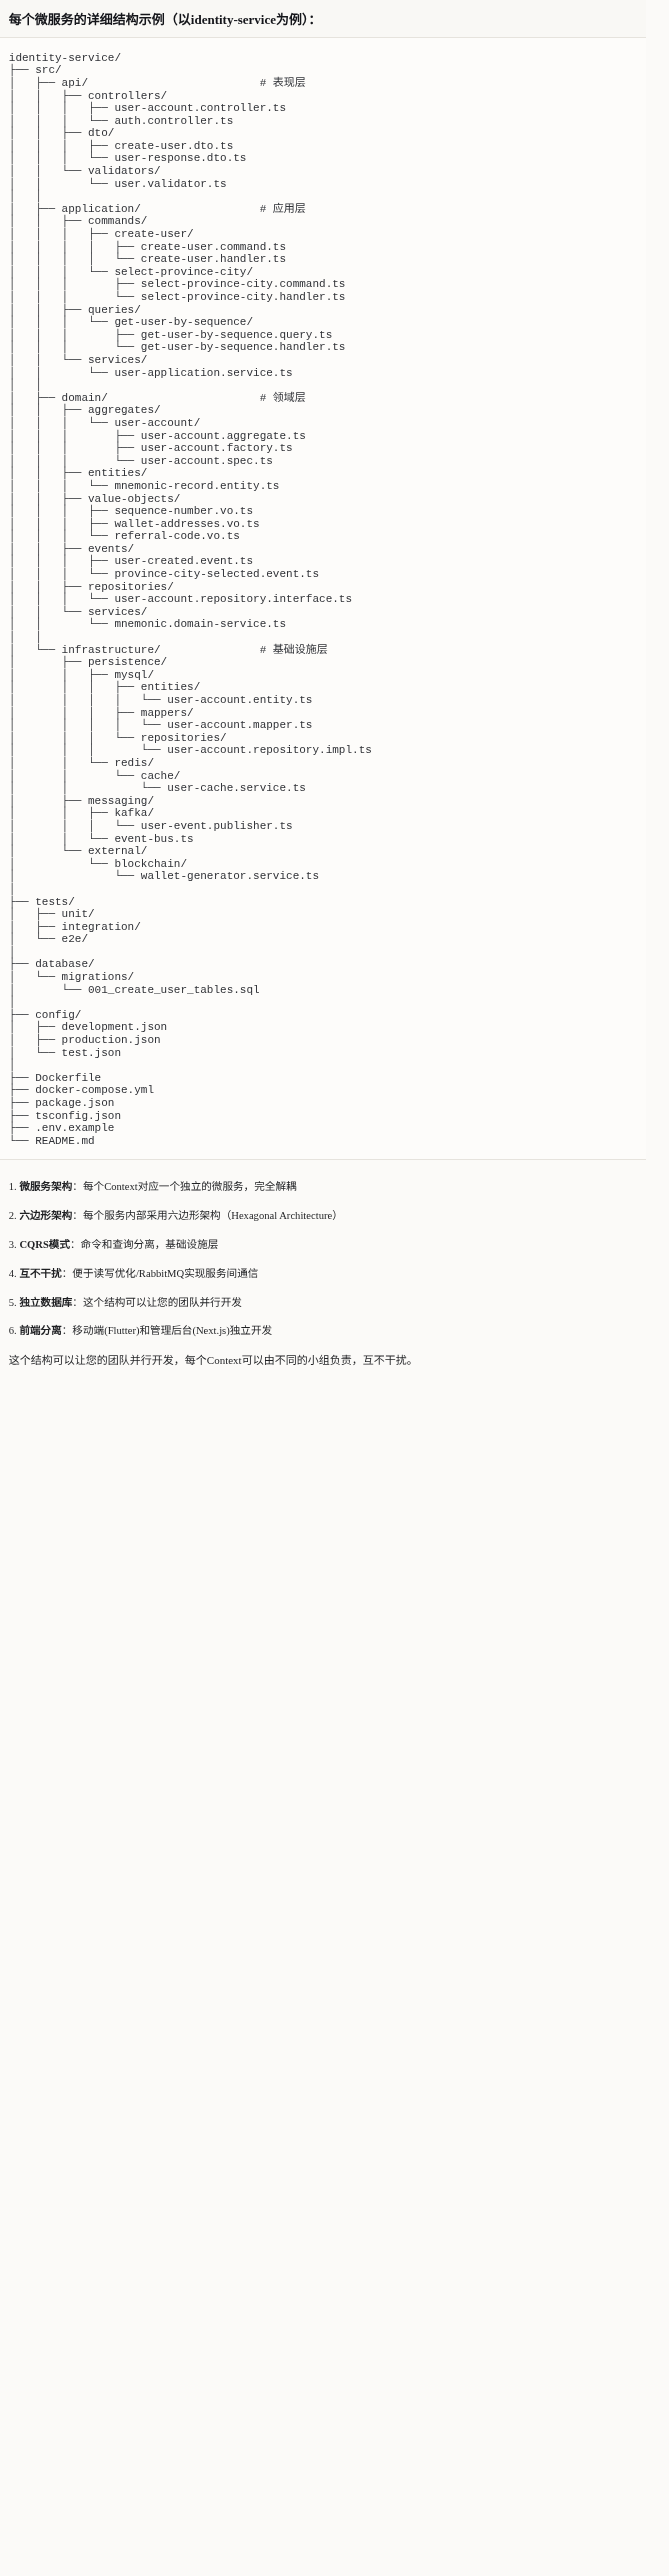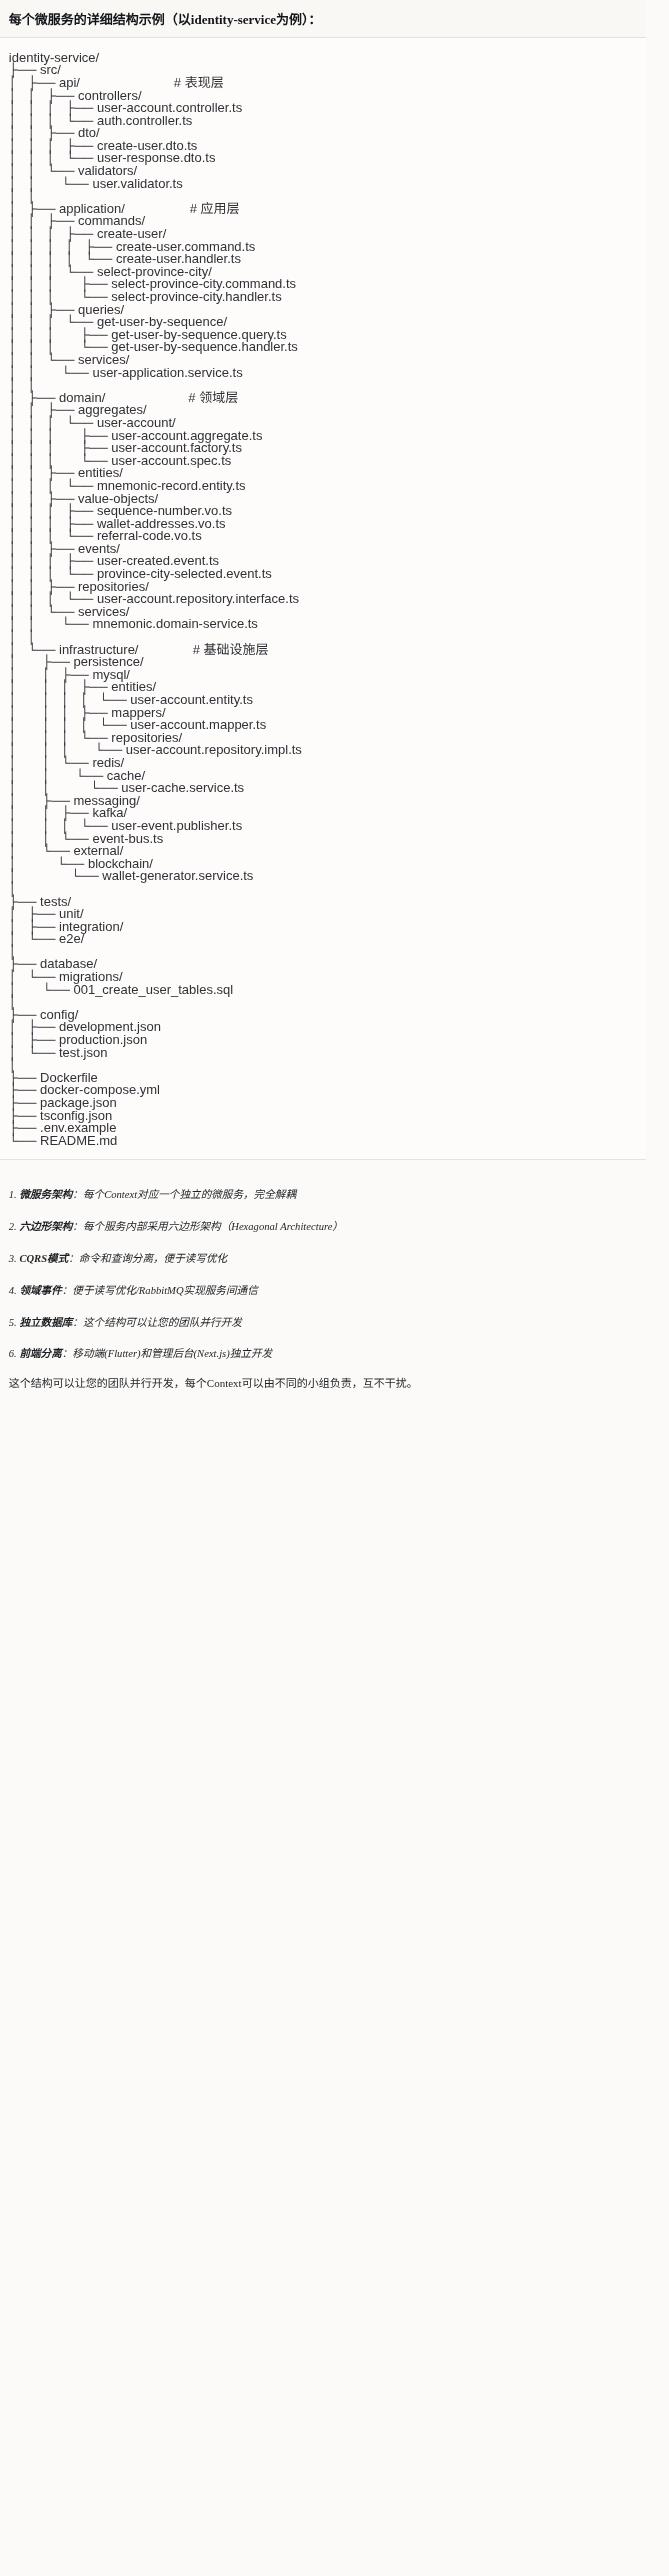--- a/index.html
+++ b/index.html
@@ -35,22 +35,22 @@
 
   
   .tree-block {
     background: #fdfcfa;
     padding: 13.8px 8.8px 11.3px 8.8px;
     border-bottom: 0.6px solid #e6e3dd;
     overflow: hidden;
   }
   pre.tree {
     margin: 0;
-    font-family: Liberation Sans, sans-serif;
-    font-size: 13px;
+    font-family: Liberation Mono, monospace;
+    font-size: 11px;
     line-height: 12.6px;
     color: #2f3136;
     white-space: pre;
     letter-spacing: 0px;
     tab-size: 4;
   }
 
   
   .notes {
     padding: 11.3px 8.8px 13.8px 8.8px;
@@ -66,23 +66,22 @@
   ol.note-list {
     margin: 0;
     padding: 0;
     list-style: none;
     counter-reset: noteidx;
   }
   ol.note-list li {
     counter-increment: noteidx;
     font-size: 10.6px;
     line-height: 1.5;
-    margin: 16px 0 13px 0;
+    margin: 8px 0 13px 0;
     color: #1f2023;
-    font-style: italic;
   }
   ol.note-list li::before {
     content: counter(noteidx) ". ";
   }
   ol.note-list li .nt-term {
     font-weight: bold;
   }
   ol.note-list li .nt-desc {
     font-weight: normal;
   }
@@ -192,24 +191,24 @@
 
   <div class="notes">
     <ol class="note-list">
       <li>
         <span class="nt-term">微服务架构</span><span class="nt-desc">：每个Context对应一个独立的微服务，完全解耦</span>
       </li>
       <li>
         <span class="nt-term">六边形架构</span><span class="nt-desc">：每个服务内部采用六边形架构（Hexagonal Architecture）</span>
       </li>
       <li>
-        <span class="nt-term">CQRS模式</span><span class="nt-desc">：命令和查询分离，便于读写优化</span>
-      </li>
-      <li>
-        <span class="nt-term">领域事件</span><span class="nt-desc">：便于读写优化/RabbitMQ实现服务间通信</span>
+        <span class="nt-term">CQRS模式</span><span class="nt-desc">：命令和查询分离，基础设施层</span>
+      </li>
+      <li>
+        <span class="nt-term">互不干扰</span><span class="nt-desc">：便于读写优化/RabbitMQ实现服务间通信</span>
       </li>
       <li>
         <span class="nt-term">独立数据库</span><span class="nt-desc">：这个结构可以让您的团队并行开发</span>
       </li>
       <li>
         <span class="nt-term">前端分离</span><span class="nt-desc">：移动端(Flutter)和管理后台(Next.js)独立开发</span>
       </li>
     </ol>
     <p class="closing">这个结构可以让您的团队并行开发，每个Context可以由不同的小组负责，互不干扰。</p>
   </div>

